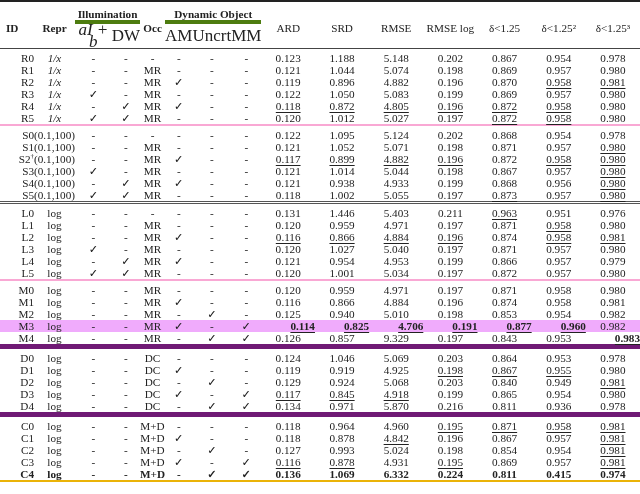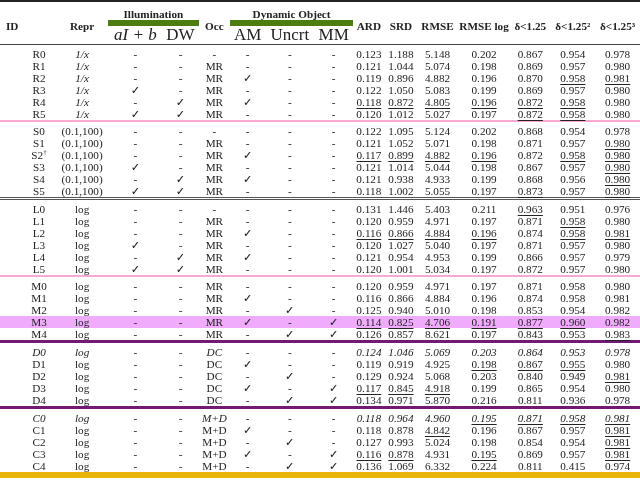--- a/index.html
+++ b/index.html
@@ -1,34 +1,34 @@
 <!DOCTYPE html>
 <html><head>
 <meta charset="utf-8">
 <style>
   html, body { margin: 0; padding: 0; background: #ffffff; }
   body { width: 640px; height: 494px; overflow: hidden; font-family: "Liberation Serif", "DejaVu Serif", serif; color: #222; }
   table { border-collapse: collapse; width: 640px; font-size: 11.2px; line-height: 12px; border-radius: 14px; }
   th { font-weight: normal; padding: 0; }
   td { padding: 0; text-align: center; height: 12px; white-space: nowrap; }
-  td.id { text-align: center; padding-left: 22px; width: 34px; }
+  td.id { text-align: right; padding-left: 0; width: 34px; }
   .top-rule { border-top: 2px solid #222; }
-  .bot-rule td { border-bottom: 6px solid #eab308; }
+  .bot-rule td { border-bottom: 2px solid #eab308; font-weight: bold; }
   .hdr1 th { padding-top: 6px; height: 12px; font-weight: bold; }
-  .hdr1 th.metric { font-weight: bold; vertical-align: middle; }
+  .hdr1 th.metric { font-weight: normal; vertical-align: middle; }
   .hdr2 th { font-size: 17px; height: 18px; vertical-align: middle; }
-  .cmid { border-bottom: 6px solid #4d7c0f; text-align: center; }
+  .cmid { border-bottom: 4px solid #4d7c0f; text-align: center; }
   .hdr-end th { border-bottom: 1px solid #444; }
-  .sec-sep td { border-top: 3px solid #701a75; font-style: italic; }
+  .sec-sep td { border-top: 5px solid #701a75; }
   .sec-sep-thick td { border-top: 2px solid #f9a8d4; }
   .sec-sep-double td { border-top: 3px double #555; }
   .first-row td { padding-top: 3px; }
   tr.hl td { background: #f0abfc; }
   .u { text-decoration: underline; text-underline-offset: 2px; }
-  .b { font-weight: normal; }
+  .b { font-weight: bold; margin-left: 29px; }
   .it { font-style: italic; }
   sup { font-size: 7px; line-height: 0; }
 </style>
 </head>
 <body>
 
 <table>
   <thead>
     <tr class="hdr1 top-rule">
       <th rowspan="2" style="text-align:left;padding-left:6px;">ID</th>
@@ -434,21 +434,21 @@
         <td class="id"><span>M4</span></td>
         <td><span>log</span></td>
         <td><span>-</span></td>
         <td><span>-</span></td>
         <td><span>MR</span></td>
         <td><span>-</span></td>
         <td><span>✓</span></td>
         <td><span>✓</span></td>
         <td><span class="">0.126</span></td>
         <td><span class="">0.857</span></td>
-        <td><span class="">8.621</span></td>
+        <td><span class="">9.329</span></td>
         <td><span class="">0.197</span></td>
         <td><span class="">0.843</span></td>
         <td><span class="">0.953</span></td>
         <td><span class="u b">0.983</span></td>
       </tr>
       <tr class="first-row sec-sep">
         <td class="id"><span>D0</span></td>
         <td><span>log</span></td>
         <td><span>-</span></td>
         <td><span>-</span></td>

